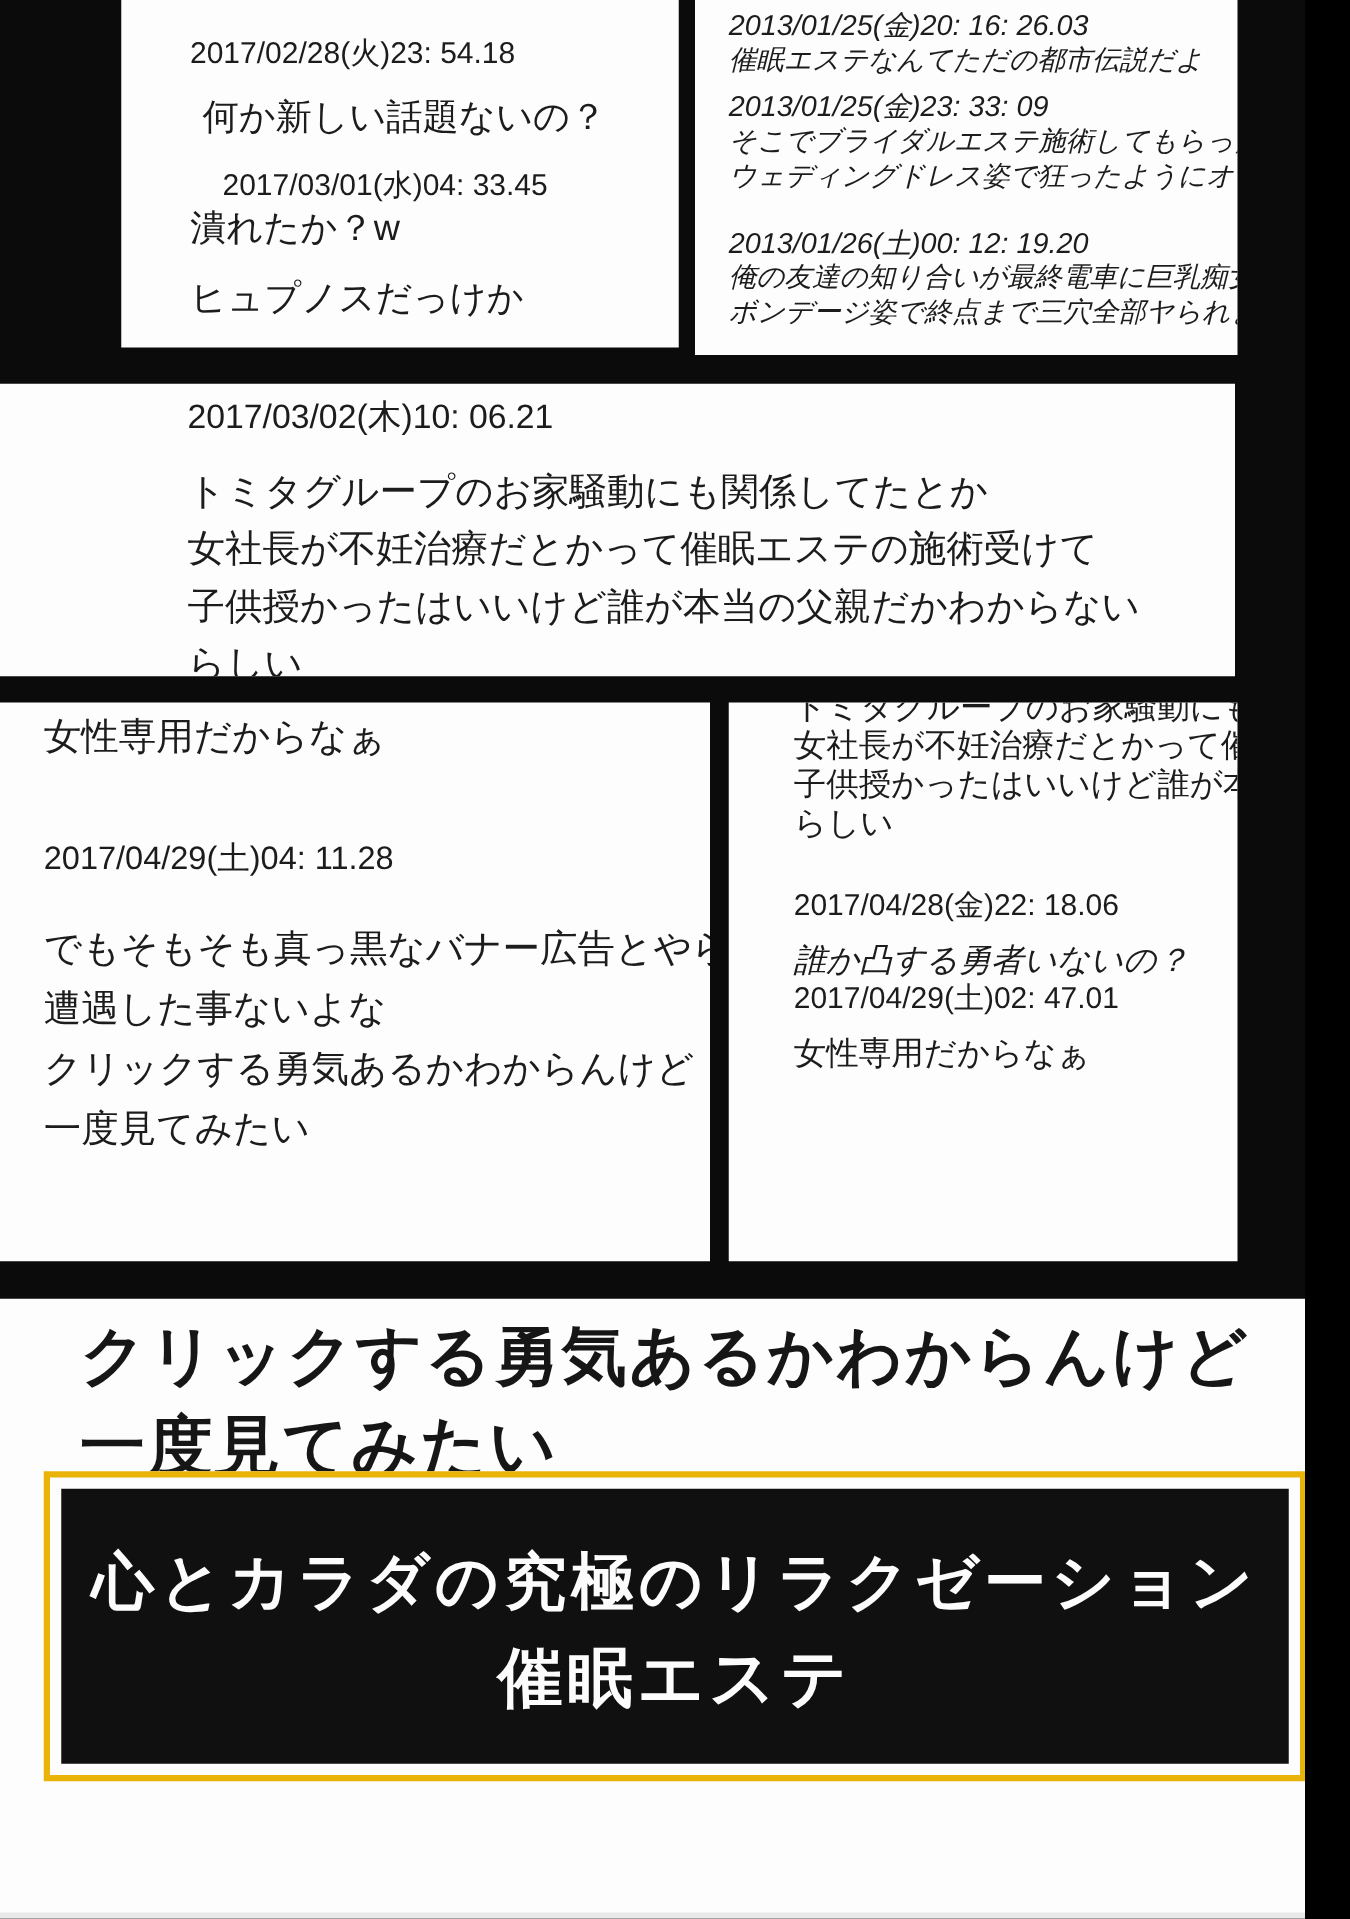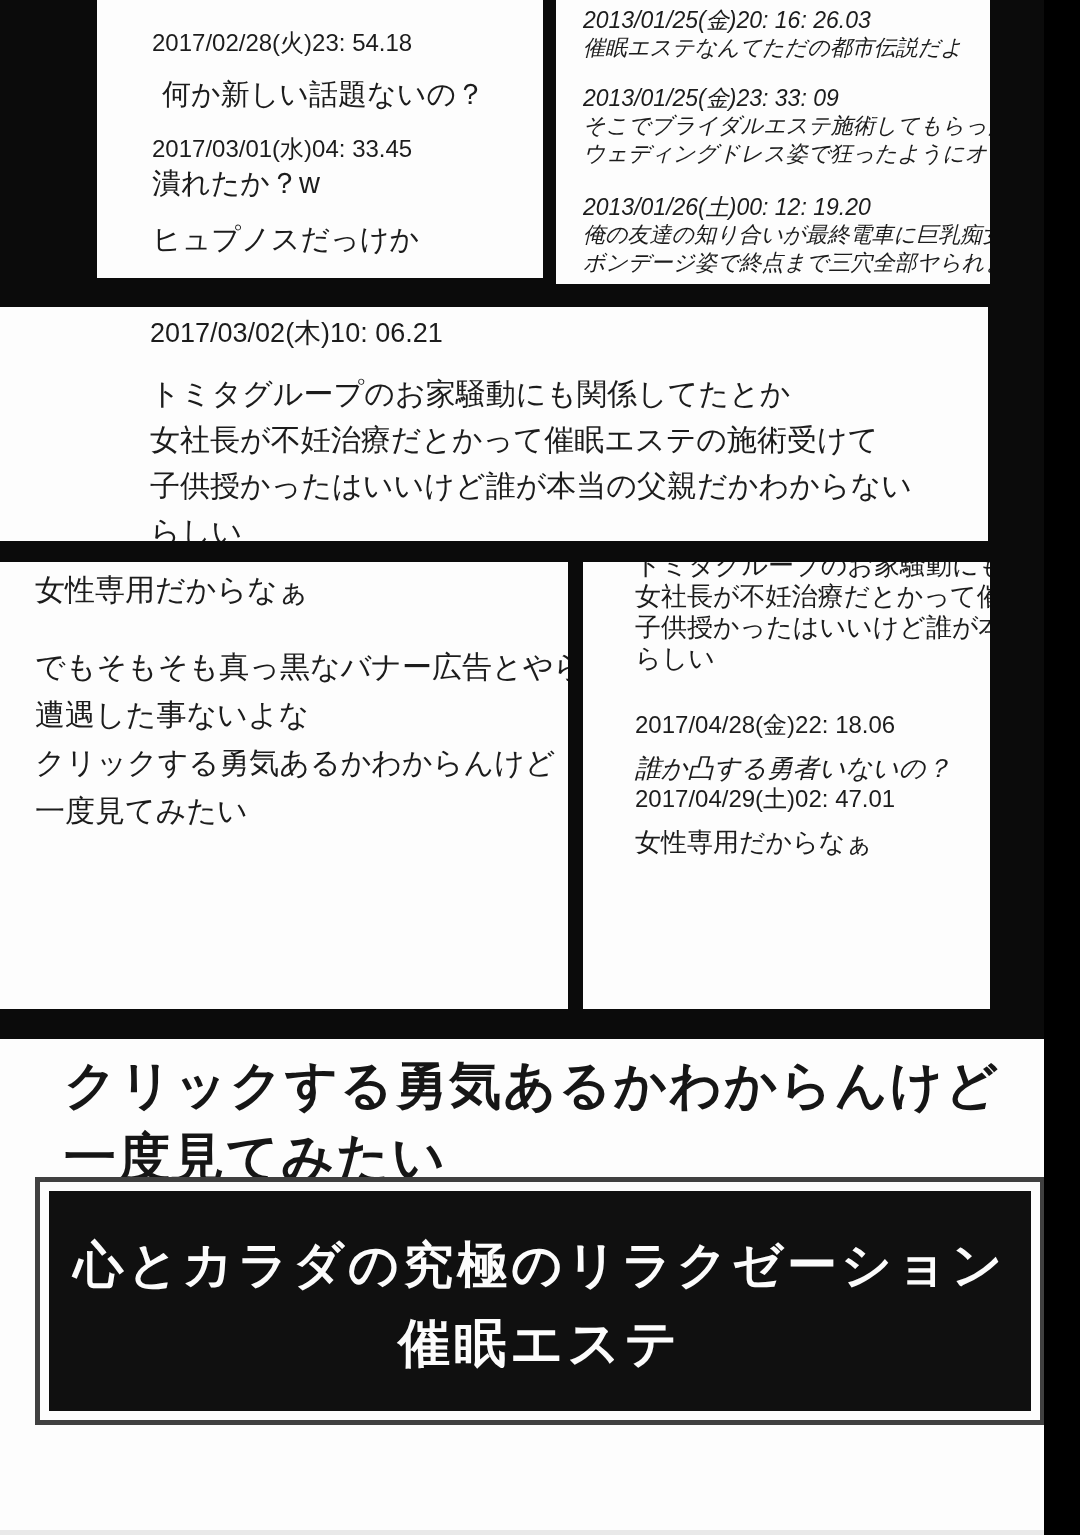--- a/index.html
+++ b/index.html
@@ -24,28 +24,28 @@
   #panel-middle    { left: 0;     top: 307px;  width: 988px;  height: 234px; padding: 8px 0 0 150px; }
   #panel-bottom-left  { left: 0;   top: 562px; width: 568px;  height: 447px; padding: 8px 0 0 35px; }
   #panel-bottom-right { left: 583px; top: 562px; width: 407px; height: 447px; padding: 0 0 0 52px; }
 
   .post-date { white-space: nowrap; }
   .post-line { white-space: nowrap; }
 
   
   #panel-top-left .post-date { font-size: 24px; line-height: 30px; }
   #panel-top-left .t1 { font-size: 29px; line-height: 40px; margin-top: 16px; margin-left: 10px; }
-  #panel-top-left .d2 { margin-top: 20px; }
+  #panel-top-left .d2 { margin-top: 20px; margin-left: 26px; }
   #panel-top-left .t2 { font-size: 29px; line-height: 38px; margin-top: 18px; }
   #panel-top-left .t3 { font-size: 29px; line-height: 38px; }
 
   
   #panel-top-right .post-date { font-size: 23px; line-height: 28px; }
   #panel-top-right .post-line { font-size: 22px; line-height: 28px; }
-  #panel-top-right .g2 { margin-top: 22px; }
+  #panel-top-right .g2 { margin-top: 9px; }
   #panel-top-right .g3 { margin-top: 25px; }
 
   
   #panel-middle .post-date { font-size: 27px; line-height: 36px; }
   #panel-middle .body { margin-top: 20px; }
   #panel-middle .post-line { font-size: 30px; line-height: 46px; }
 
   
   #panel-bottom-left .cont { font-size: 30px; line-height: 40px; white-space: nowrap; }
   #panel-bottom-left .post-date { font-size: 26px; line-height: 34px; margin-top: 59px; }
@@ -77,21 +77,21 @@
     letter-spacing: 2px;
     color: #161616;
     white-space: nowrap;
   }
   #banner-outer {
     position: absolute;
     left: 35px; top: 138px;
     width: 1010px; height: 248px;
     box-sizing: border-box;
     background: #fdfdfd;
-    border: 5px solid #404040;
+    border: 5px solid #eab308;
     padding: 9px;
   }
   #banner-inner {
     width: 100%; height: 100%;
     box-sizing: border-box;
     background: #101010;
     text-align: center;
     padding-top: 44px;
   }
   .banner-line {
@@ -139,20 +139,21 @@
     <div class="body">
       <div class="post-line">トミタグループのお家騒動にも関係してたとか</div>
       <div class="post-line">女社長が不妊治療だとかって催眠エステの施術受けて</div>
       <div class="post-line">子供授かったはいいけど誰が本当の父親だかわからない</div>
       <div class="post-line">らしい</div>
     </div>
   </div>
 
   <div class="panel" id="panel-bottom-left">
     <div class="cont">女性専用だからなぁ</div>
+    <div class="post-date">2017/04/29(土)04: 11.28</div>
     <div class="body">
       <div class="post-line">でもそもそも真っ黒なバナー広告とやらに</div>
       <div class="post-line">遭遇した事ないよな</div>
       <div class="post-line">クリックする勇気あるかわからんけど</div>
       <div class="post-line">一度見てみたい</div>
     </div>
   </div>
 
   <div class="panel" id="panel-bottom-right">
     <div class="cont-block">

